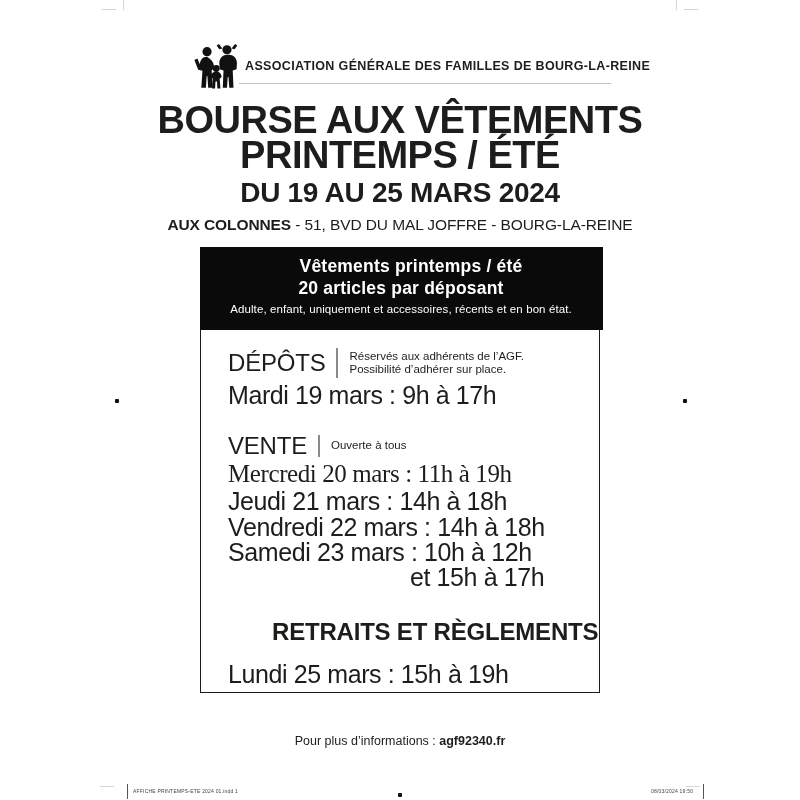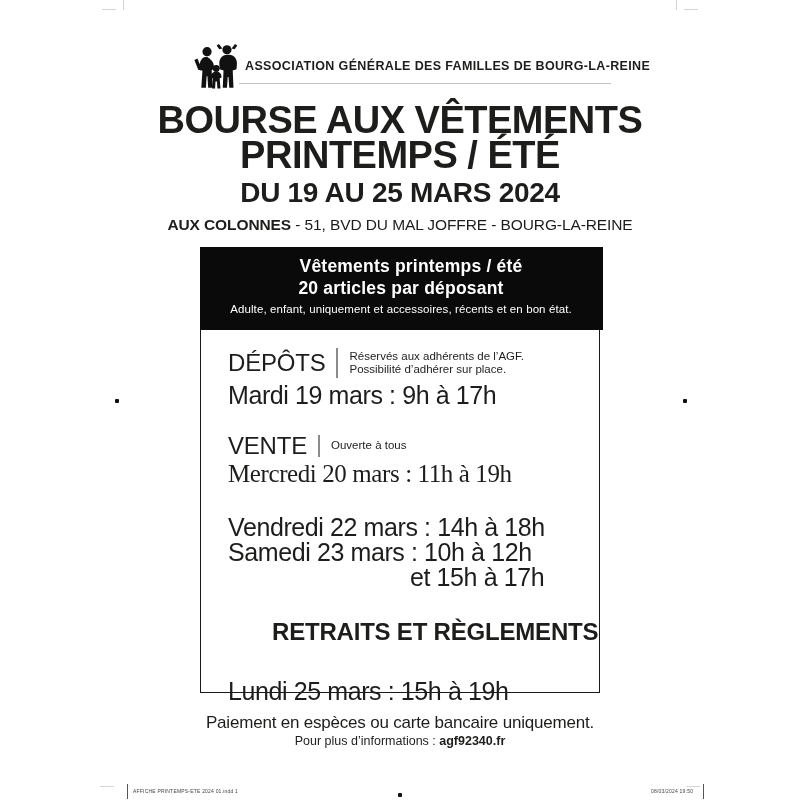--- a/index.html
+++ b/index.html
@@ -53,21 +53,21 @@
   .retraits-heading{left:228px;top:618px;font-size:24px;font-weight:bold;letter-spacing:-.2px;margin-left:44px;}
 
   
   .sched{font-size:25px;letter-spacing:-.4px;white-space:nowrap;line-height:27px;}
   .l-mardi{left:228px;top:382px;}
   .l-mercredi{left:228px;top:460px;font-family:Liberation Serif, serif;}
   .l-jeudi{left:228px;top:488px;}
   .l-vendredi{left:228px;top:514px;}
   .l-samedi{left:228px;top:539px;}
   .l-samedi2{left:410px;top:564px;}
-  .l-lundi{left:228px;top:678px;}
+  .l-lundi{left:228px;top:661px;}
 
   
   .payment{top:713px;font-size:17px;letter-spacing:-.2px;}
   .infoline{top:734px;font-size:12.5px;}
   .infoline b{font-weight:bold;}
 
   
   .regdot{width:4px;height:4px;background:#111;border-radius:1px;}
   .dot-left{left:115px;top:399px;}
   .dot-right{left:683px;top:399px;}
@@ -134,28 +134,28 @@
     </span>
   </div>
   <div class="abs sched l-mardi">Mardi 19 mars : 9h à 17h</div>
 
   <div class="abs sec-row vente-row">
     <span class="sec-heading">VENTE</span>
     <span class="sec-sep"></span>
     <span class="sec-note">Ouverte à tous</span>
   </div>
   <div class="abs sched l-mercredi">Mercredi 20 mars : 11h à 19h</div>
+  <div class="abs sched l-jeudi">Jeudi 21 mars : 14h à 18h</div>
   <div class="abs sched l-vendredi">Vendredi 22 mars : 14h à 18h</div>
   <div class="abs sched l-samedi">Samedi 23 mars : 10h à 12h</div>
   <div class="abs sched l-samedi2">et 15h à 17h</div>
 
   <div class="abs retraits-heading">RETRAITS ET RÈGLEMENTS</div>
   <div class="abs sched l-lundi">Lundi 25 mars : 15h à 19h</div>
 
-  <div class="abs centered payment">Paiement en espèces ou carte bancaire uniquement.</div>
   <div class="abs centered infoline"><span>Pour plus d’informations : </span><b>agf92340.fr</b></div>
 
   <div class="abs regdot dot-left"></div>
   <div class="abs regdot dot-right"></div>
   <div class="abs regdot dot-bottom"></div>
   <div class="abs cropline-h tl-h"></div>
   <div class="abs cropline-h tr-h"></div>
   <div class="abs cropline-v tl-v"></div>
   <div class="abs cropline-v tr-v"></div>
   <div class="abs cropline-h bl-h"></div>

